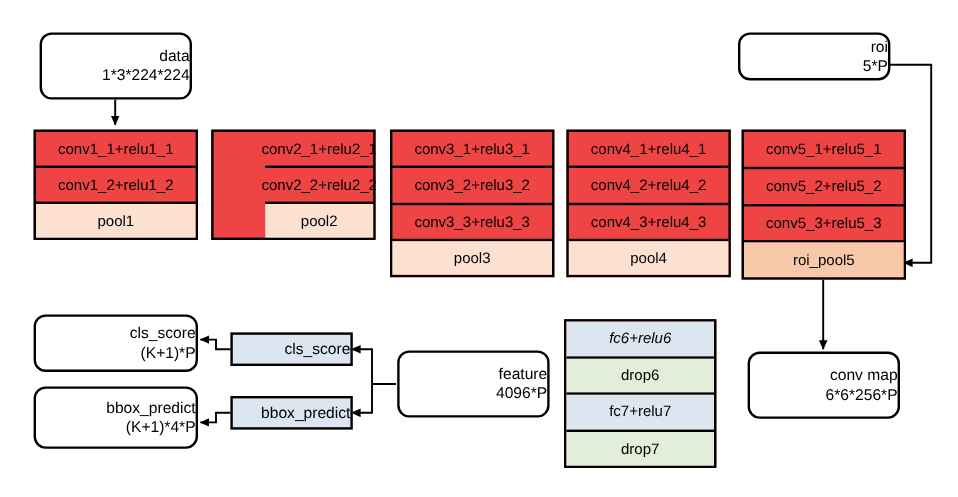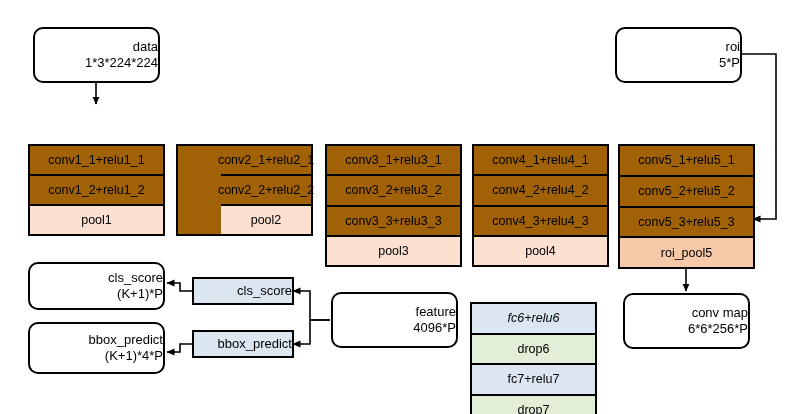--- a/index.html
+++ b/index.html
@@ -32,24 +32,23 @@
     line-height: 1.25;
     white-space: nowrap;
   }
   .rounded {
     border-radius: 10px;
   }
   .stack {
     position: absolute;
     box-sizing: border-box;
     border: 2px solid #000000;
-    background: #a16207;
+    background: #ef4444;
     display: flex;
     flex-direction: column;
-    margin-top: 36px;
   }
   .stack .row {
     box-sizing: border-box;
     flex: 1 1 auto;
     display: flex;
     align-items: center;
     justify-content: center;
     font-size: 12.5px;
     color: #000000;
     border-bottom: 2px solid #000000;
@@ -106,21 +105,21 @@
     <g>
       <path d="M193,344 L180,344 L180,352 L167,352" stroke="#000000" stroke-width="1.6" fill="none" marker-end="url(#ah)"></path>
     </g>
   </svg>
 
   <div class="node rounded" style="left:33px; top:27px; width:127px; height:56px;">
     <span class="line">data</span>
     <span class="line">1*3*224*224</span>
   </div>
 
-  <div class="node rounded" style="left:615px; top:27px; width:127px; height:56px;">
+  <div class="node rounded" style="left:615px; top:27px; width:127px; height:40px;">
     <span class="line">roi</span>
     <span class="line">5*P</span>
   </div>
 
   <div class="stack" style="left:28px; top:108px; width:137px; height:92px;">
     <div class="row">conv1_1+relu1_1</div>
     <div class="row">conv1_2+relu1_2</div>
     <div class="row" style="background:#fce0d0;">pool1</div>
   </div>
 

